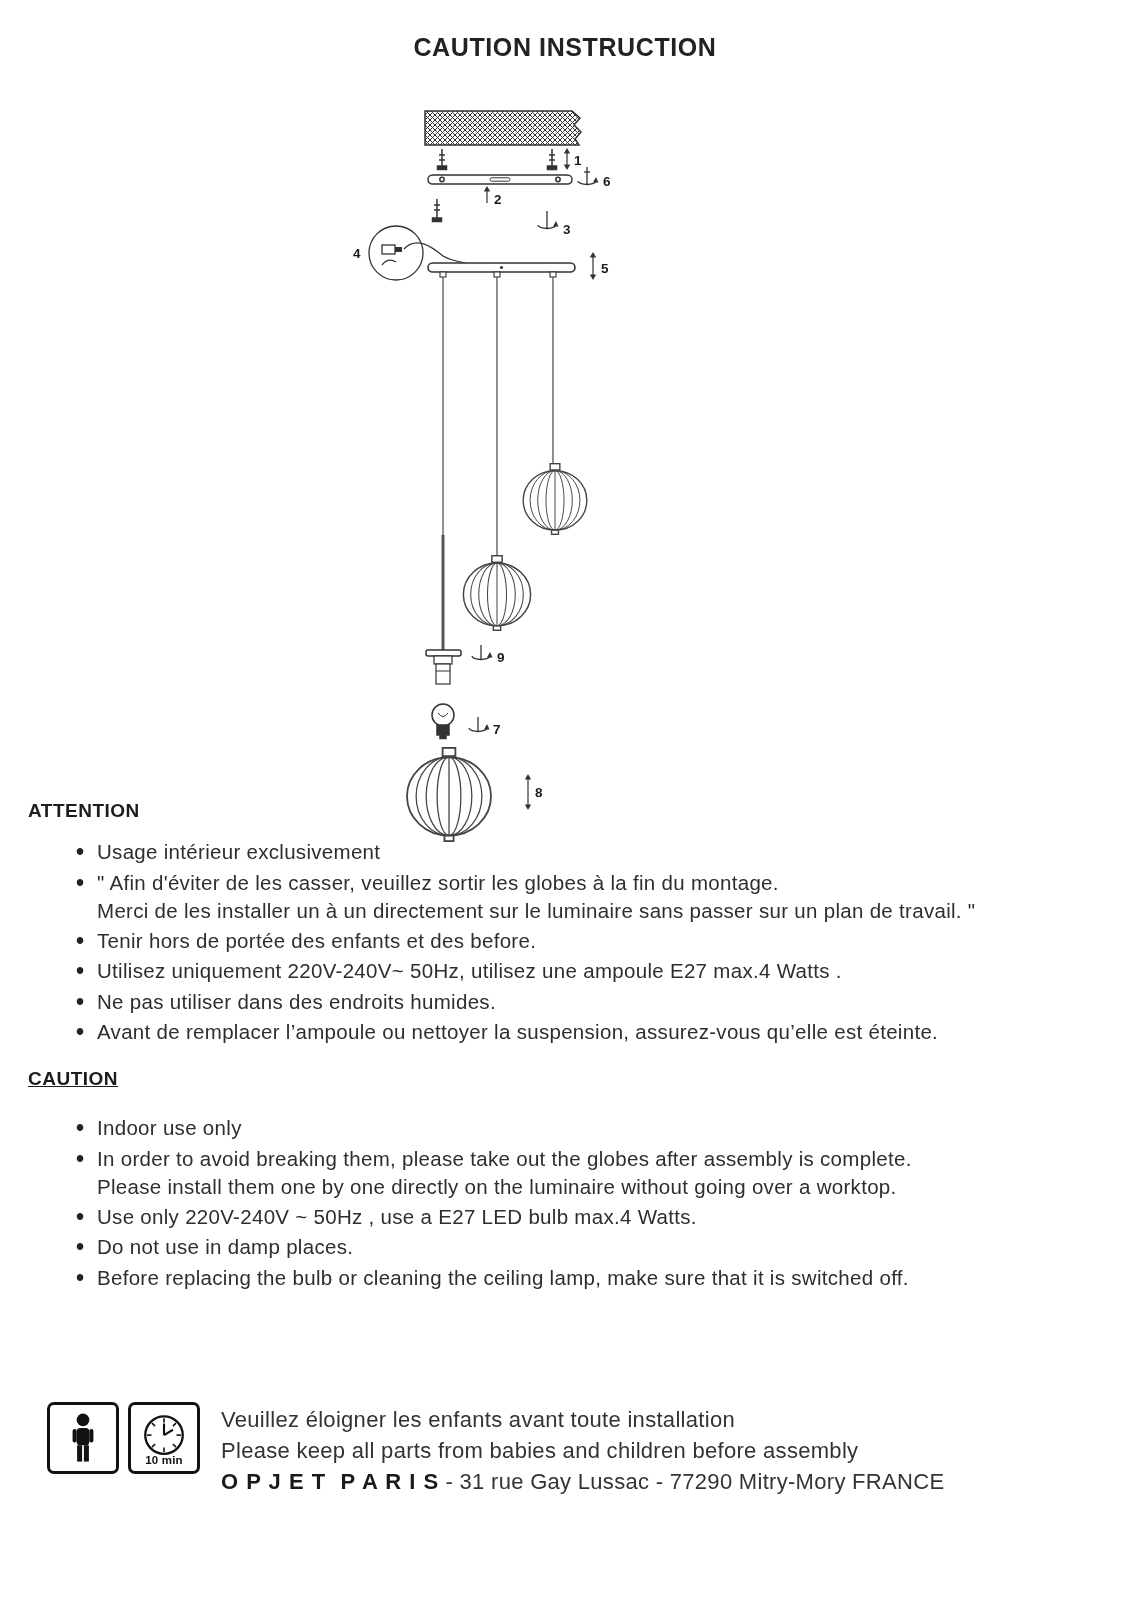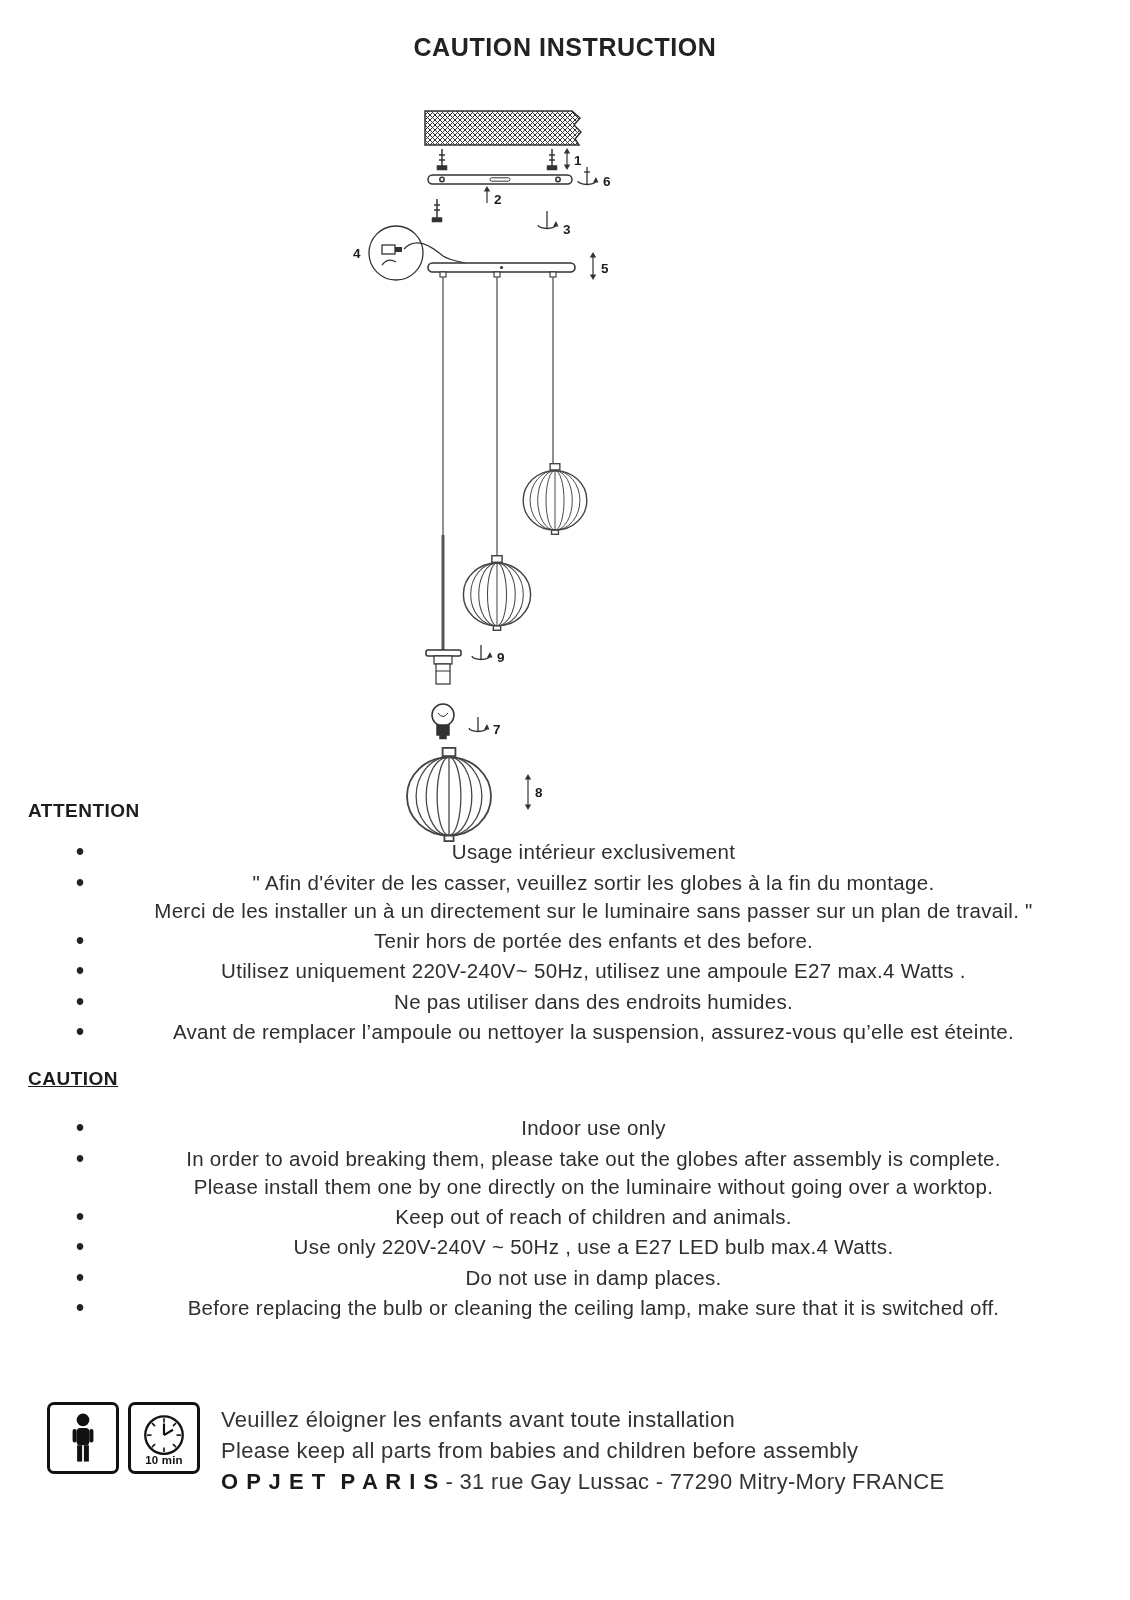--- a/index.html
+++ b/index.html
@@ -21,21 +21,21 @@
   }
   h2.heading {
     font-size:19px; font-weight:bold; color:#1d1d1d;
     margin:0 0 0 28px; letter-spacing:0.5px;
   }
   h2.attention { margin-top:-50px; }
   h2.caution { margin-top:22px;text-decoration:underline; }
   ul.bullets {
     list-style:none; margin:16px 0 0 75px; padding:0;
     width:1015px; font-size:20.5px; line-height:1.38;
-    letter-spacing:0.3px; color:#2e2e2e;text-align:center;
+    letter-spacing:0.3px; color:#2e2e2e;
   }
   ul.caution-list { margin-top:24px; }
   ul.bullets li {
     position:relative; padding-left:22px; margin-bottom:2px;
     white-space:pre-line;
   }
   ul.bullets li::before {
     content:"\2022"; position:absolute; left:1px; top:-1px;
     font-size:23px; font-weight:bold; color:#222;
   }
@@ -213,21 +213,20 @@
     <li>Utilisez uniquement 220V-240V~ 50Hz, utilisez une ampoule E27 max.4 Watts .</li>
     <li>Ne pas utiliser dans des endroits humides.</li>
     <li>Avant de remplacer l’ampoule ou nettoyer la suspension, assurez-vous qu’elle est éteinte.</li>
   </ul>
 
   <h2 class="heading caution">CAUTION</h2>
   <ul class="bullets caution-list">
     <li>Indoor use only</li>
     <li>In order to avoid breaking them, please take out the globes after assembly is complete.
 Please install them one by one directly on the luminaire without going over a worktop.</li>
-    <li>Keep out of reach of children and animals.</li>
     <li>Use only 220V-240V ~ 50Hz , use a E27 LED bulb max.4 Watts.</li>
     <li>Do not use in damp places.</li>
     <li>Before replacing the bulb or cleaning the ceiling lamp, make sure that it is switched off.</li>
   </ul>
 
   <div class="footer">
     <div class="fbox">
       <svg viewBox="0 0 64 64" width="58" height="58">
         <circle cx="32" cy="12" r="7" fill="#111"></circle>
         <rect x="25" y="21" width="14" height="19" rx="4" fill="#111"></rect>

